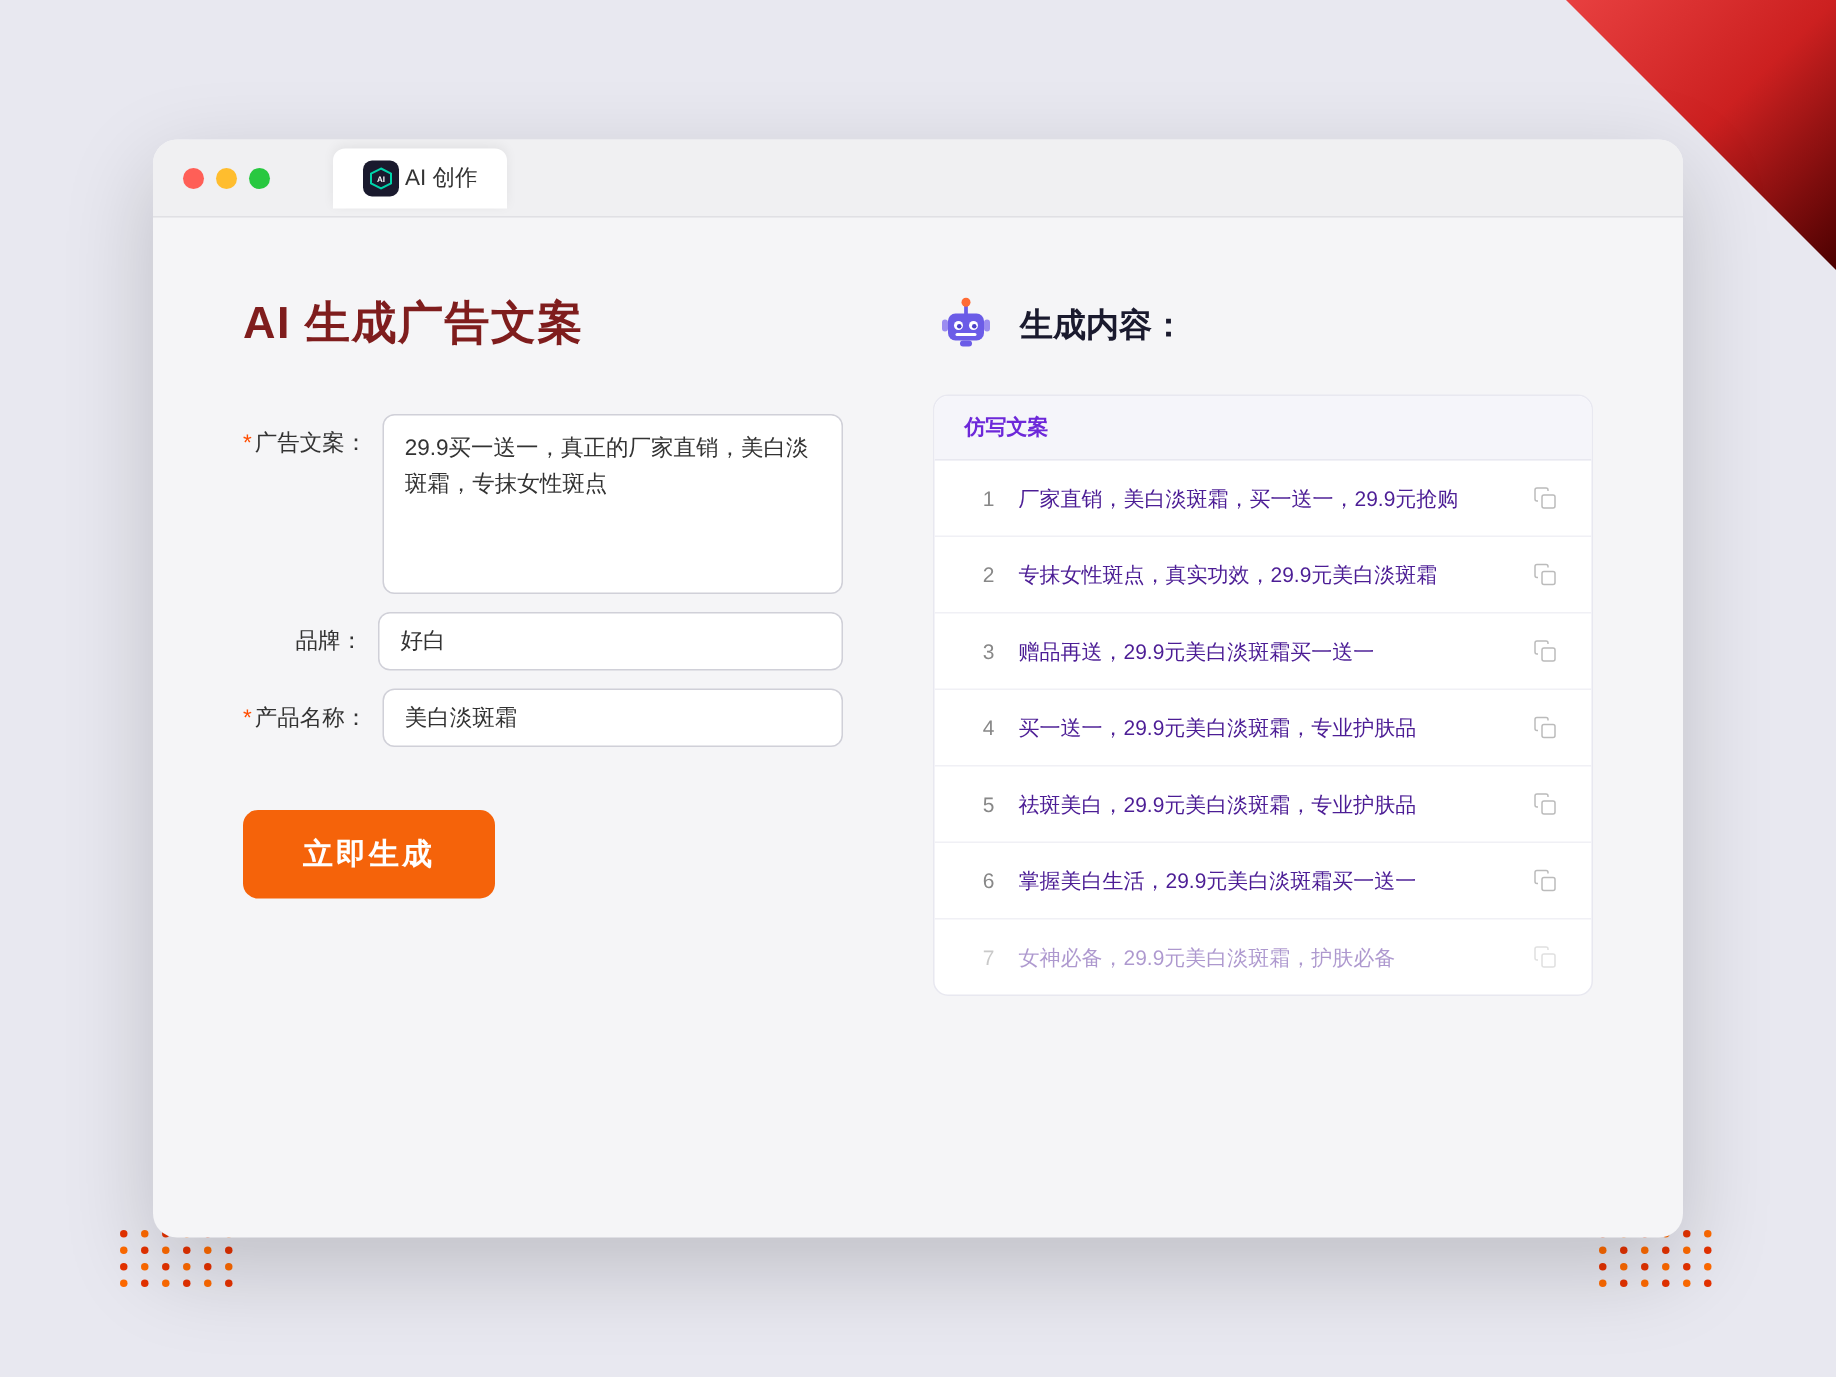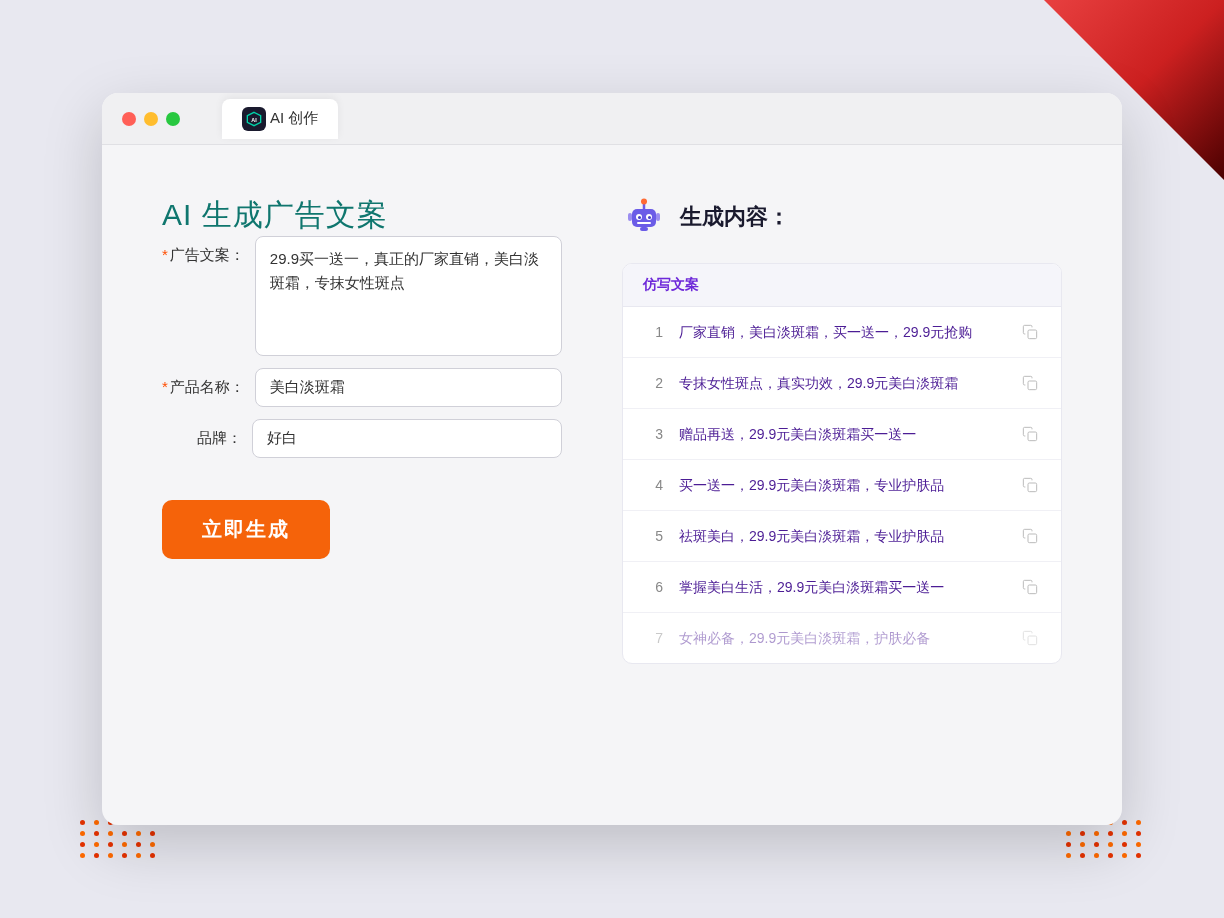--- a/index.html
+++ b/index.html
@@ -117,22 +117,23 @@
       min-height: 680px;
     }
 
     
     .left-panel {
       flex: 0 0 400px;
     }
 
     .page-title {
       font-size: 30px;
-      font-weight: 400;
-      color: #0f766e;
+      font-weight: 700;
+      color: #7f1d1d;
+      margin-bottom: 40px;
       letter-spacing: 1px;
     }
 
     .form-row {
       display: flex;
       align-items: flex-start;
       margin-bottom: 12px;
       gap: 10px;
     }
 
@@ -350,33 +351,33 @@
       
       <div class="form-row">
         <label class="form-label">
           <span class="required-star">*</span><span>广告文案：</span>
         </label>
         <textarea class="form-input" style="">29.9买一送一，真正的厂家直销，美白淡斑霜，专抹女性斑点</textarea>
       </div>
 
       
       <div class="form-row">
+        <label class="form-label">品牌：</label>
+        <input type="text" class="form-input" value="好白" style="">
+      </div>
+
+      
+      <div class="form-row">
         <label class="form-label">
           <span class="required-star">*</span><span>产品名称：</span>
         </label>
         <input type="text" class="form-input" value="美白淡斑霜" style="">
       </div>
 
       
-      <div class="form-row">
-        <label class="form-label">品牌：</label>
-        <input type="text" class="form-input" value="好白" style="">
-      </div>
-
-      
       <button class="generate-btn">立即生成</button>
     </div>
 
     <div class="right-panel">
 
       <div class="result-header">
 
         <svg class="robot-icon" viewBox="0 0 44 44" fill="none" xmlns="http://www.w3.org/2000/svg">
 
           <rect x="10" y="14" width="24" height="18" rx="5" fill="#6b5ce7"></rect>

